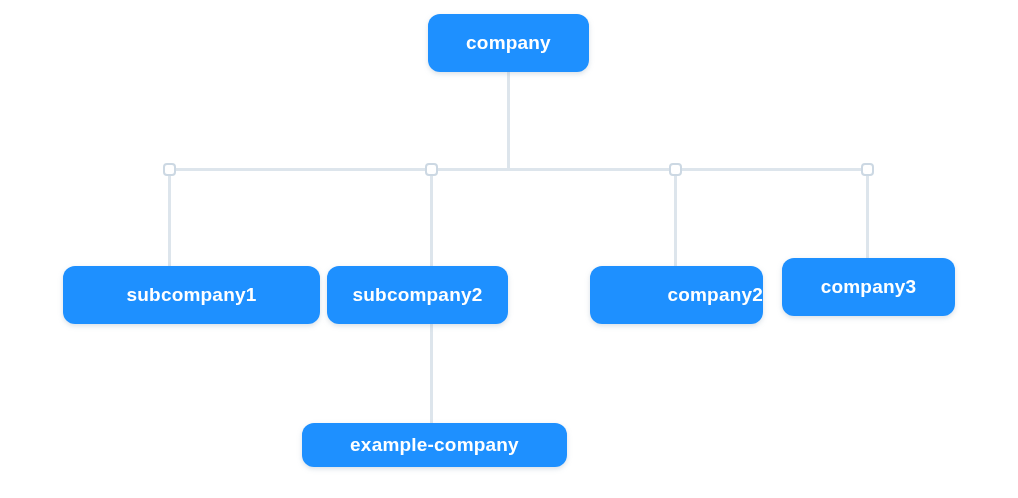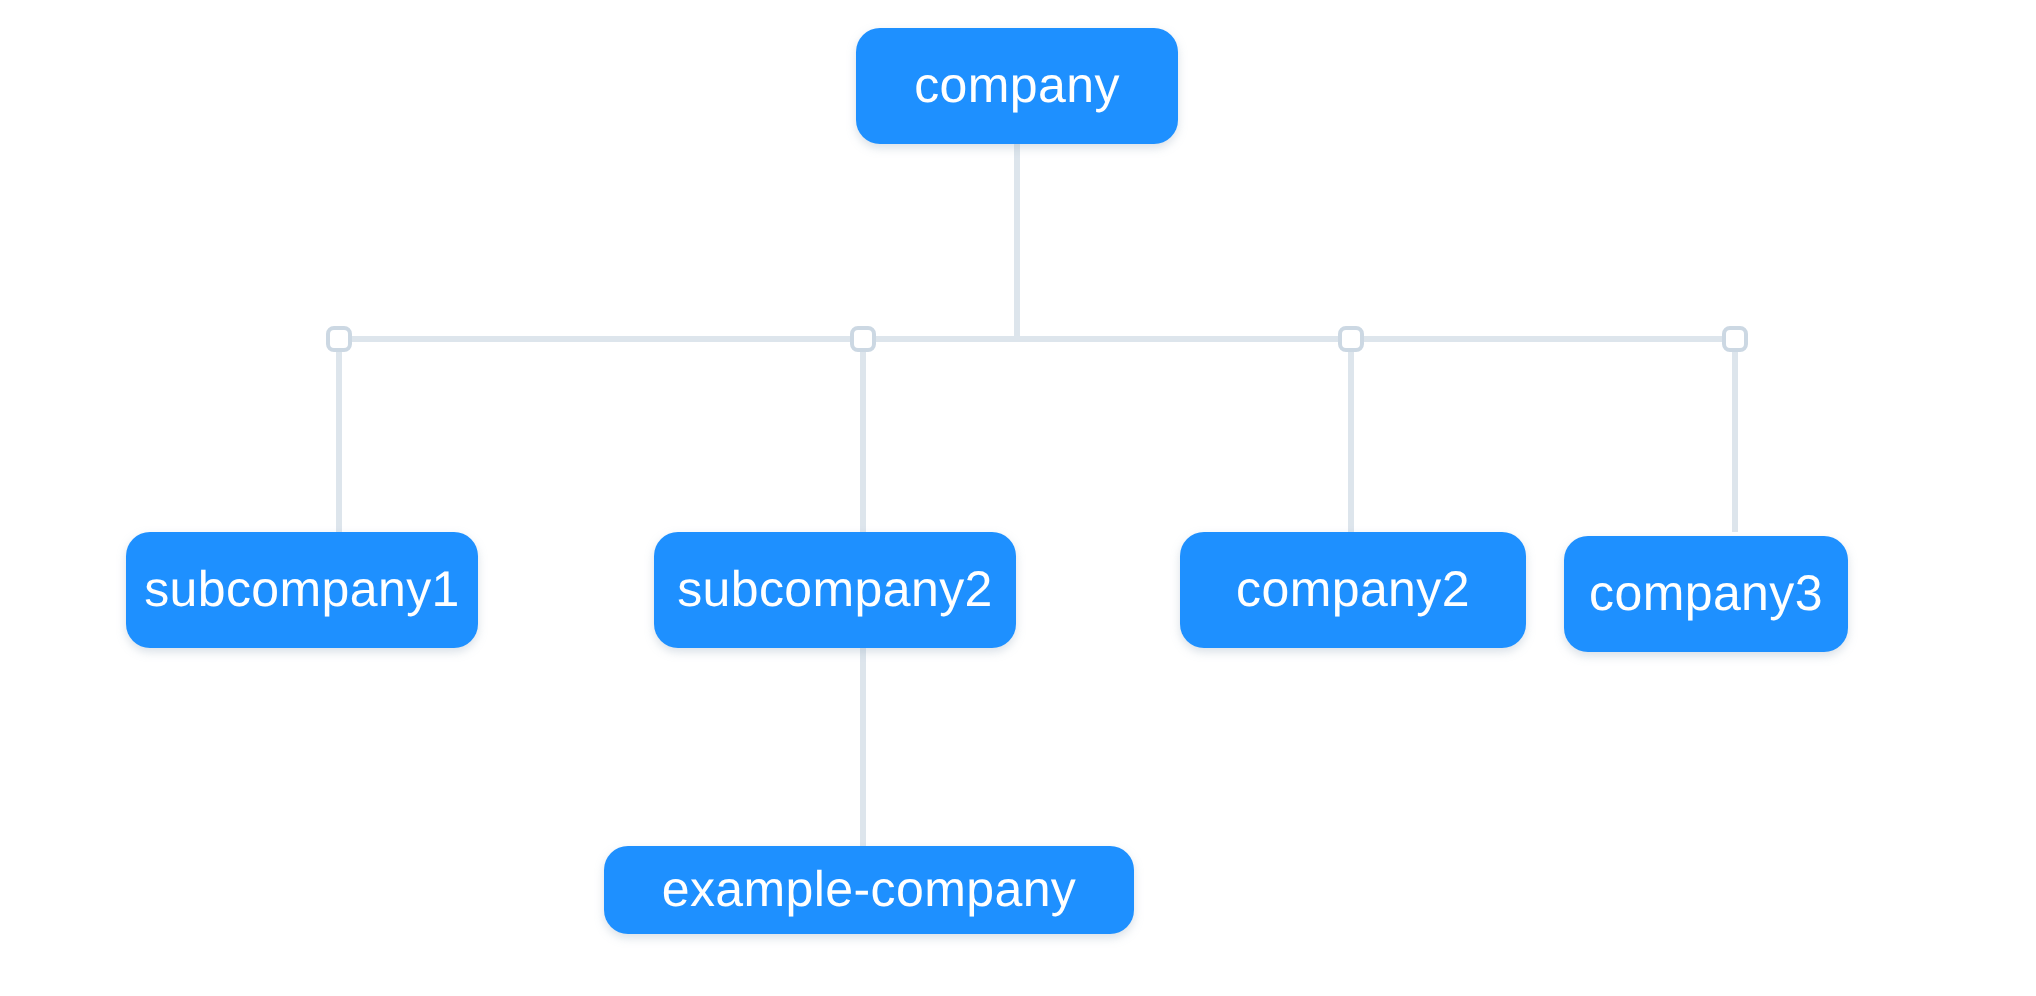--- a/index.html
+++ b/index.html
@@ -23,22 +23,22 @@
   }
 
   .node {
     position: absolute;
     background: var(--node-fill);
     color: var(--node-text);
     border-radius: 12px;
     display: flex;
     align-items: center;
     justify-content: center;
-    font-size: 25px;
-    font-weight: 400;
+    font-size: 19px;
+    font-weight: 700;
     letter-spacing: 0.2px;
     box-shadow: 0 2px 5px rgba(145, 165, 185, 0.35);
     z-index: 3;
     cursor: pointer;
     user-select: none;
   }
 
   .line {
     position: absolute;
     background: var(--connector-line);
@@ -50,24 +50,24 @@
     width: 13px;
     height: 13px;
     background: var(--junction-fill);
     border: 2px solid var(--junction-border);
     border-radius: 4px;
     z-index: 2;
   }
 
   
   .n-company        { left: 428px; top: 14px;  width: 161px; height: 58px; }
-  .n-subcompany1    { left: 63px;  top: 266px; width: 176px; height: 58px; }
+  .n-subcompany1    { left: 63px;  top: 266px; width: 257px; height: 58px; }
   .n-subcompany2    { left: 327px; top: 266px; width: 181px; height: 58px; }
-  .n-company2       { left: 590px; top: 266px; width: 173px; height: 58px; }
-  .n-company3       { left: 782px; top: 268px; width: 142px; height: 58px; }
+  .n-company2       { left: 590px; top: 266px; width: 173px; height: 58px; justify-content: flex-end; }
+  .n-company3       { left: 782px; top: 258px; width: 173px; height: 58px; }
   .n-example        { left: 302px; top: 423px; width: 265px; height: 44px; }
 
   
   .l-stem-company   { left: 507px; top: 72px;  width: 3px;   height: 98px; }
   .l-bus            { left: 168px; top: 168px; width: 701px; height: 3px;  }
   .l-drop-sub1      { left: 168px; top: 170px; width: 3px;   height: 96px; }
   .l-drop-sub2      { left: 430px; top: 170px; width: 3px;   height: 96px; }
   .l-drop-c2        { left: 674px; top: 170px; width: 3px;   height: 96px; }
   .l-drop-c3        { left: 866px; top: 170px; width: 3px;   height: 96px; }
   .l-stem-sub2      { left: 430px; top: 324px; width: 3px;   height: 99px; }

